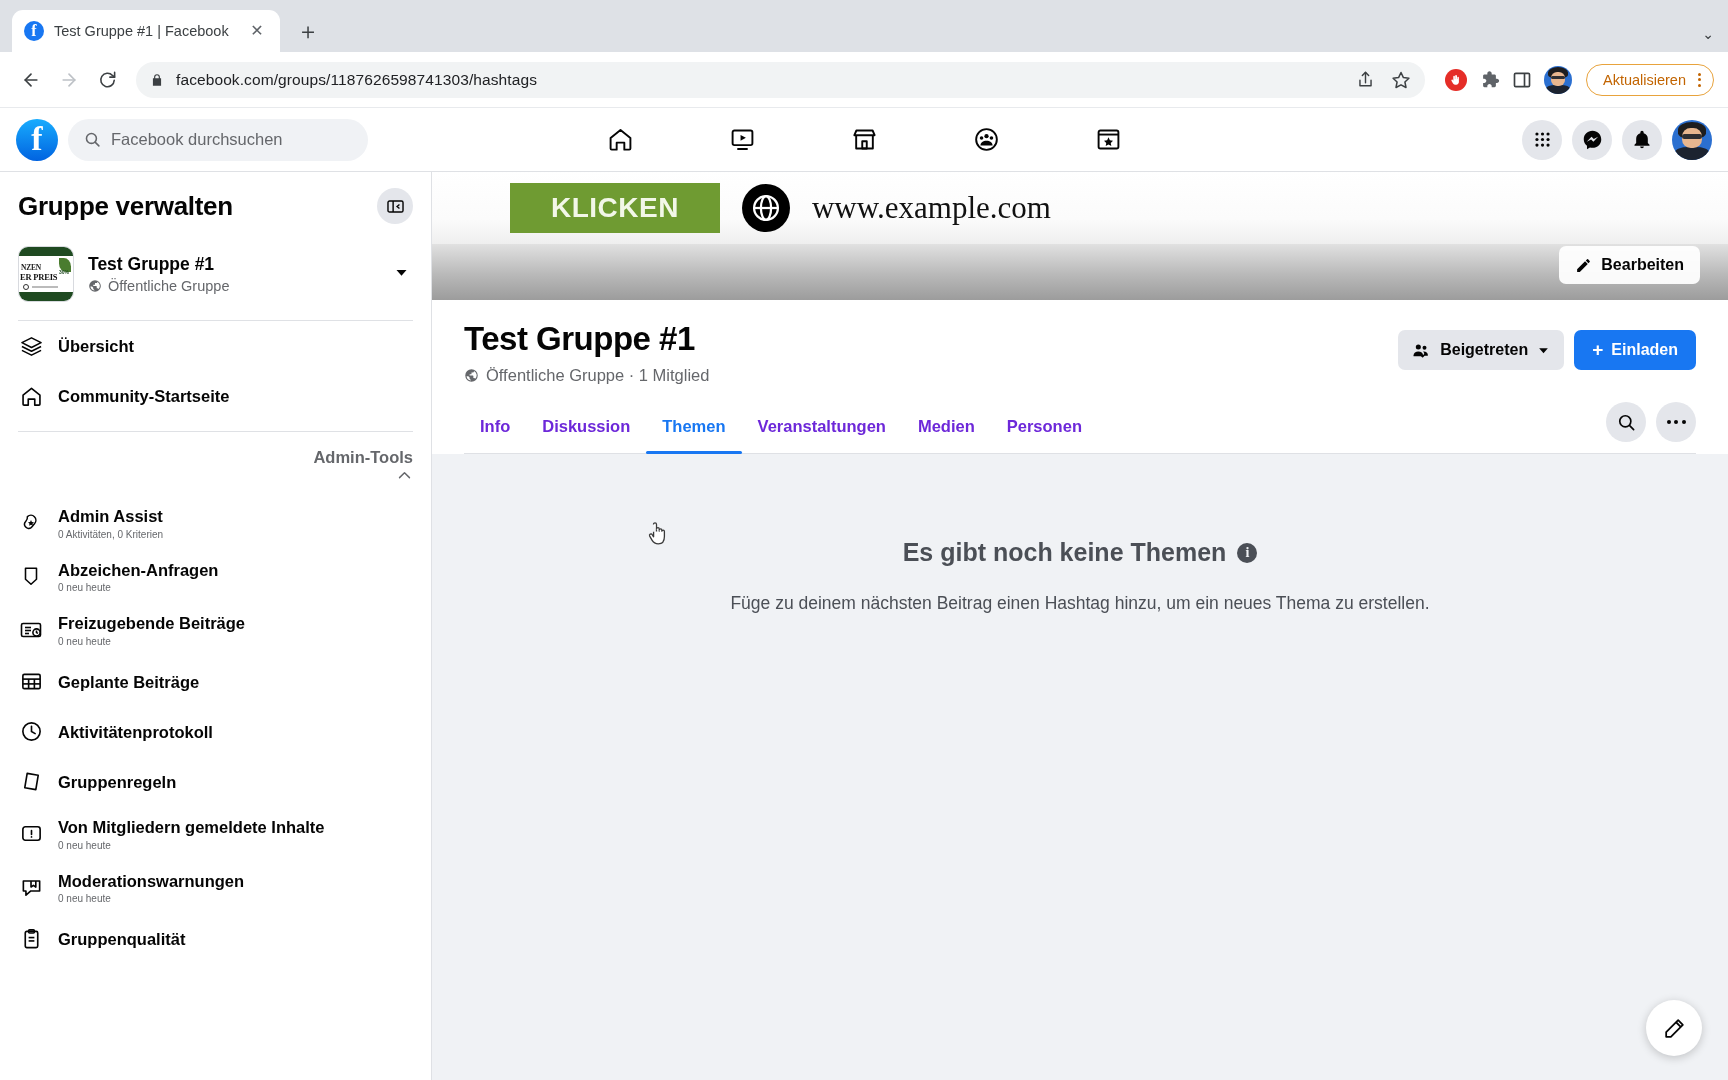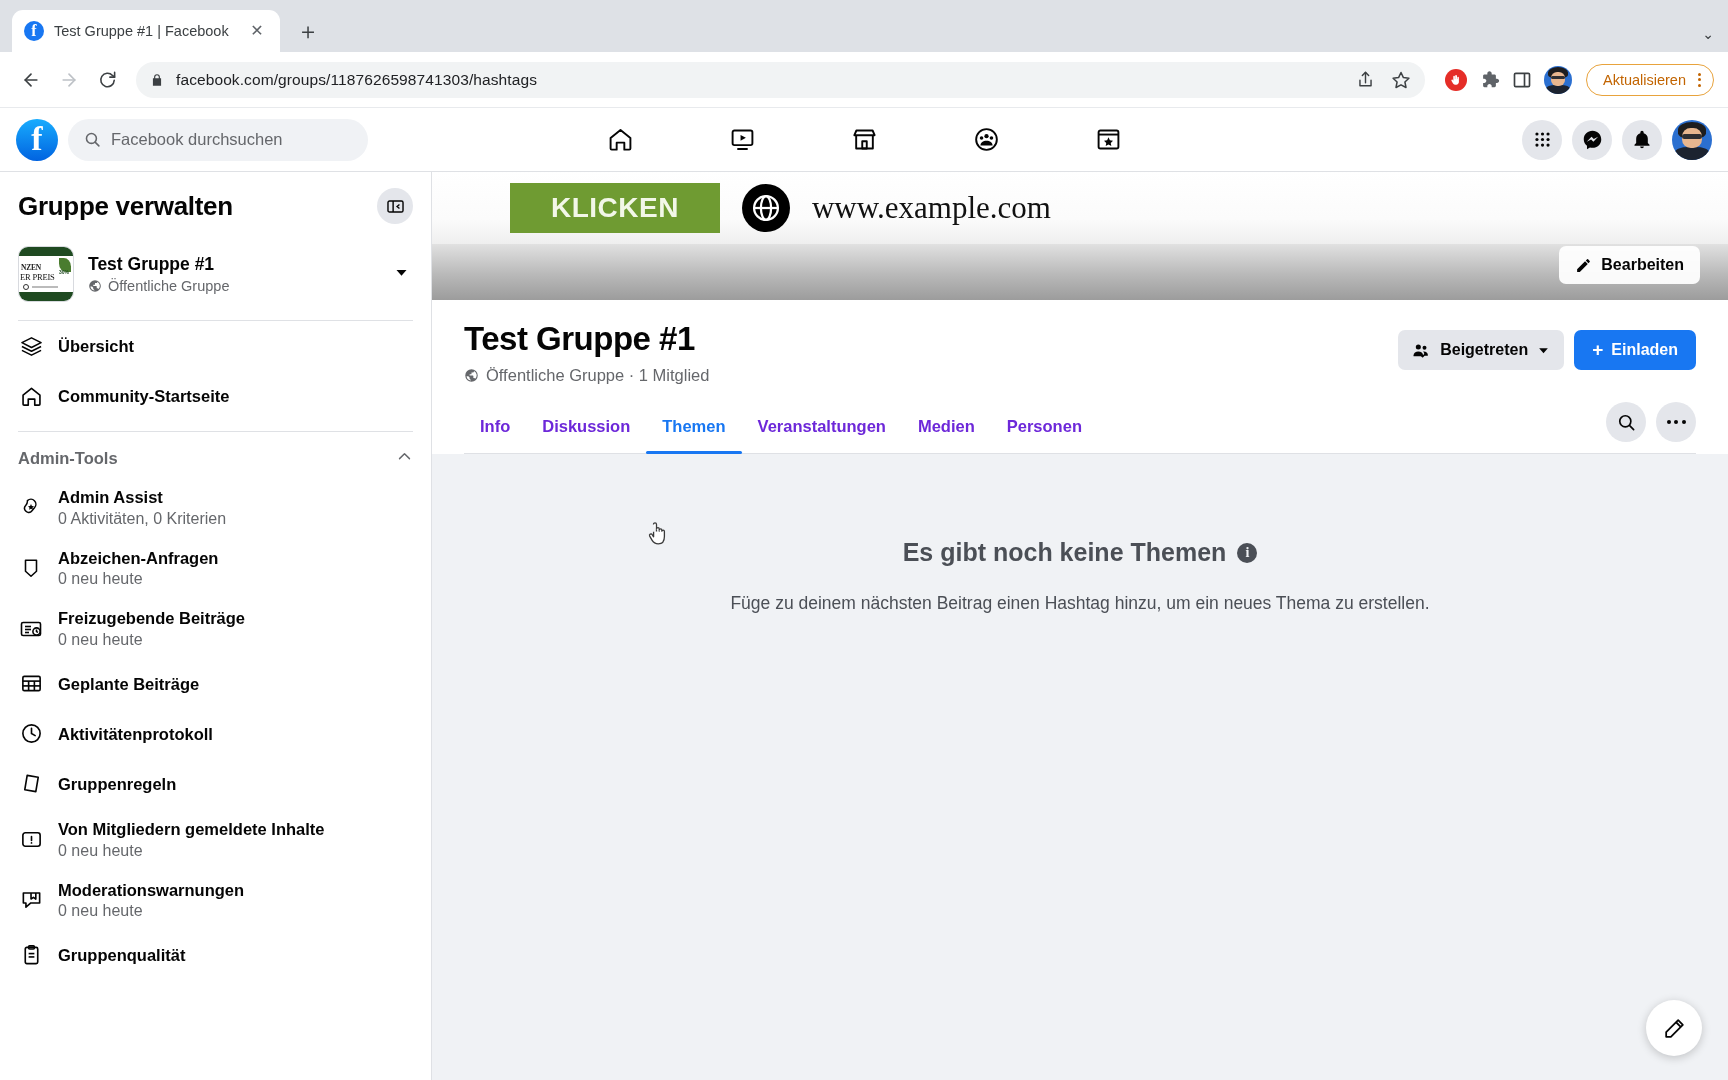--- a/index.html
+++ b/index.html
@@ -148,41 +148,42 @@
   .sb-group {
     display: flex; align-items: center; gap: 14px; padding: 6px 18px 18px 18px;
   }
   .sb-thumb {
     width: 56px; height: 56px; border-radius: 10px; flex: 0 0 56px;
     background: #fff; border: 1px solid #d8dadf; overflow: hidden; position: relative;
   }
   .thumb-top { position: absolute; top:0; left:0; right:0; height: 9px; background: #1f4a21; }
   .thumb-bot { position: absolute; bottom:0; left:0; right:0; height: 9px; background: #1f4a21; }
   .thumb-t1 { position:absolute; left:2px; top:16px; font-size:7.5px; font-weight:bold; color:#222; font-family:"Liberation Serif",serif; letter-spacing:-.2px;text-align:center;}
-  .thumb-t2 { position:absolute; left:1px; top:25px; font-size:8.5px; font-weight:normal; color:#111; font-family:"Liberation Serif",serif; letter-spacing:-.2px;}
+  .thumb-t2 { position:absolute; left:1px; top:25px; font-size:8.5px; font-weight:bold; color:#111; font-family:"Liberation Serif",serif; letter-spacing:-.2px;}
   .thumb-badge { position:absolute; right:4px; top:22px; font-size:5px; font-weight:bold; color:#1f4a21; }
   .thumb-leaf { position:absolute; right:2px; top:11px; width:12px; height:14px; background:#4a7c2f; border-radius:0 60% 0 60%; }
   .thumb-dot { position:absolute; left:4px; bottom:11px; width:6px; height:6px; border-radius:50%; border:1px solid #333; }
   .thumb-line { position:absolute; left:13px; bottom:13px; width:26px; height:2px; background:#bbb; }
   .sb-group-info { flex: 1; min-width: 0; }
   .sb-group-name { font-size: 17.5px; font-weight: bold; color: #050505; }
   .sb-group-meta { font-size: 14.5px; color: #65676b; display: flex; align-items: center; gap: 6px; margin-top: 3px; }
   .sb-group-caret { color: #050505; padding-right: 4px; }
   .sb-divider { height: 1px; background: #dfe1e5; margin: 0 18px; }
 
   .sb-item {
     display: flex; align-items: center; gap: 14px;
     padding: 10px 18px; min-height: 50px;
   }
   .sb-ico { width: 26px; flex: 0 0 26px; display: flex; align-items: center; justify-content: center; color: #050505; }
   .sb-label { font-size: 16.5px; font-weight: bold; color: #050505; line-height: 1.25; }
-  .sb-sub { font-size: 16px; color: #65676b; margin-top: 2px; }
+  .sb-sub { font-size: 10px; color: #65676b; margin-top: 2px; }
   .sb-section {
-    display: flex; align-items: center; justify-content: space-between;
+    display: flex; align-items: flex-end; justify-content: space-between;
     padding: 16px 18px 8px 18px;
+    flex-direction: column;
   }
   .sb-section-title { font-size: 16.5px; font-weight: bold; color: #65676b; }
 
   
   .main { flex: 1; background: #f0f2f5; overflow: hidden; position: relative; display: flex; flex-direction: column; }
   .cover {
     height: 128px; flex: 0 0 128px; position: relative;
     background: linear-gradient(180deg,#fdfdfd 0%,#f7f7f7 28%,#e3e3e3 55%,#b9b9b9 80%,#9c9c9c 100%);
     overflow: hidden;
   }

